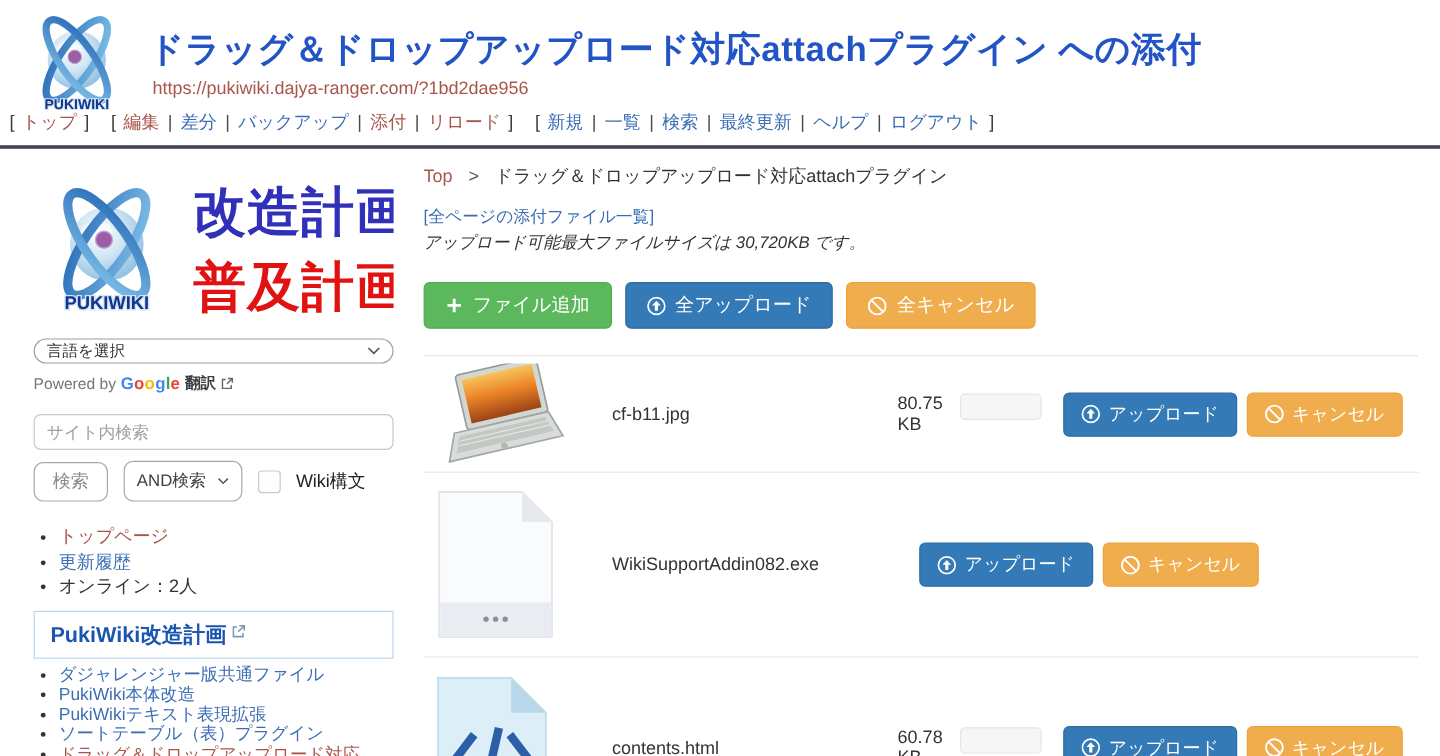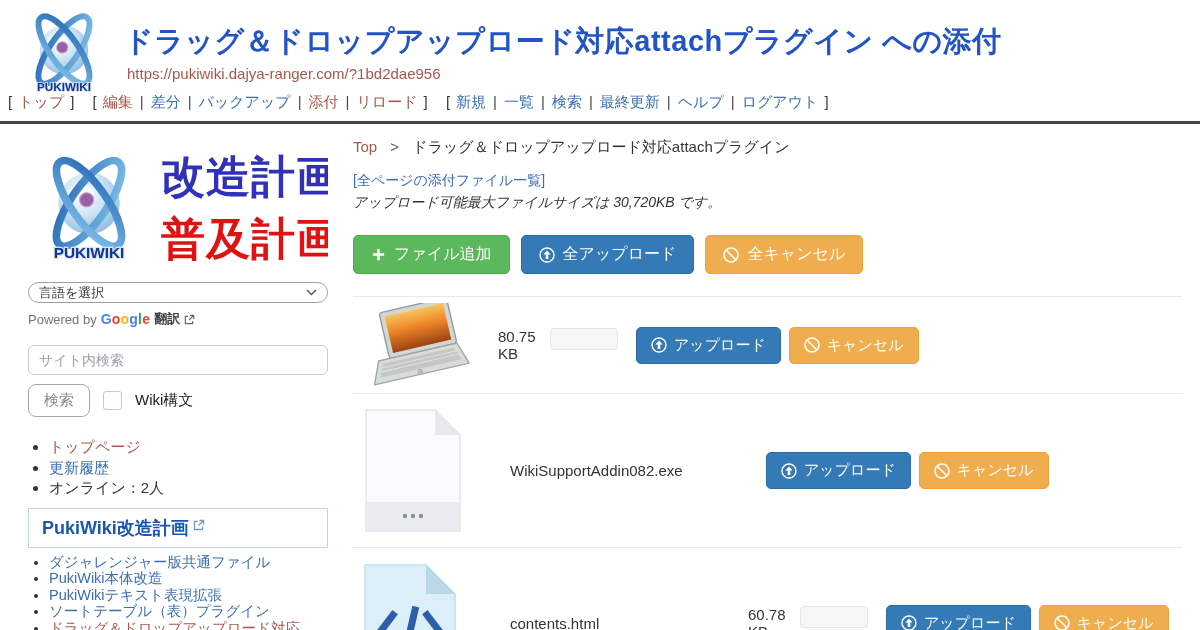--- a/index.html
+++ b/index.html
@@ -159,20 +159,26 @@
         <svg width="11" height="11" viewBox="0 0 12 12">
           <path d="M4.5 2.5 H1.5 V10.5 H9.5 V7.5" fill="none" stroke="#666" stroke-width="1.3"></path>
           <path d="M6.5 1.5 H10.5 V5.5 M10.5 1.5 L5.5 6.5" fill="none" stroke="#666" stroke-width="1.3"></path>
         </svg>
       </div>
 
       <input class="search-input" type="text" placeholder="サイト内検索" style="">
 
       <div class="search-row">
         <button class="btn-search">検索</button>
+        <div class="mode-sel">
+          <span>AND検索</span>
+          <svg width="10" height="6" viewBox="0 0 11 7">
+            <polyline points="1,1 5.5,5.5 10,1" fill="none" stroke="#555" stroke-width="1.4"></polyline>
+          </svg>
+        </div>
         <span class="chk"></span>
         <span class="chk-label">Wiki構文</span>
       </div>
 
       <ul class="side-list">
         <li><a class="lk-red">トップページ</a></li>
         <li><a class="lk-blue">更新履歴</a></li>
         <li><span class="lk-plain">オンライン：2人</span></li>
       </ul>
 
@@ -246,20 +252,21 @@
                 <rect x="26" y="2" width="74" height="50" rx="3" fill="#d3d7d3" stroke="#979c98" stroke-width="1.5"></rect>
                 <rect x="31" y="7" width="64" height="40" fill="url(#scr1)"></rect>
                 <path d="M14 52 L100 52 L108 76 L4 76 Z" fill="#d9ddd9" stroke="#a2a7a2" stroke-width="1.5"></path>
                 <path d="M18 56 L96 56 L101 70 L12 70 Z" fill="#c4c8c4"></path>
                 <line x1="17" y1="60" x2="98" y2="60" stroke="#e4e8e4" stroke-width="1"></line>
                 <line x1="15" y1="64" x2="99" y2="64" stroke="#e4e8e4" stroke-width="1"></line>
                 <circle cx="55" cy="73" r="3" fill="#b4b8b4"></circle>
               </g>
             </svg>
           </div>
+          <div class="col-name">cf-b11.jpg</div>
           <div class="col-prog">
             <span class="fsize">80.75 KB</span>
             <div class="pbar"></div>
           </div>
           <div class="col-actions">
             <button class="btn btn-blue btn-row">
               <svg width="16" height="16" viewBox="0 0 16 16">
                 <circle cx="8" cy="8" r="7" fill="none" stroke="#fff" stroke-width="1.4"></circle>
                 <path d="M8 3.6 L11.6 7.6 H9.3 V12 H6.7 V7.6 H4.4 Z" fill="#fff"></path>
               </svg>

